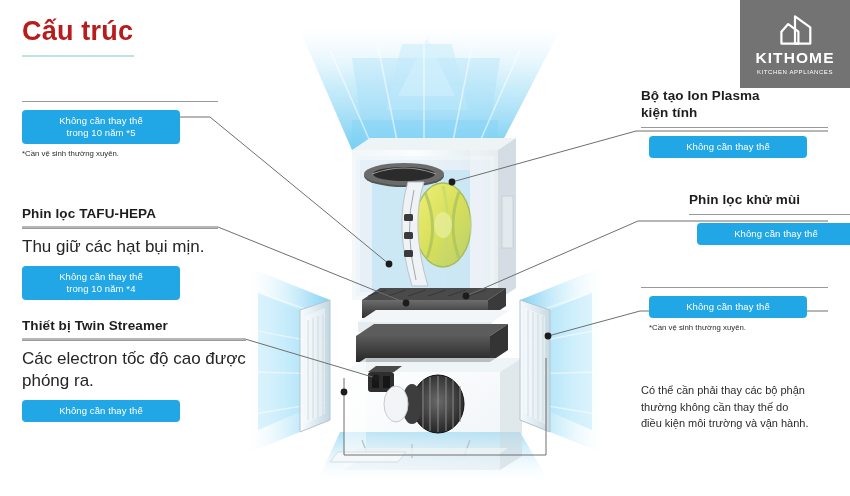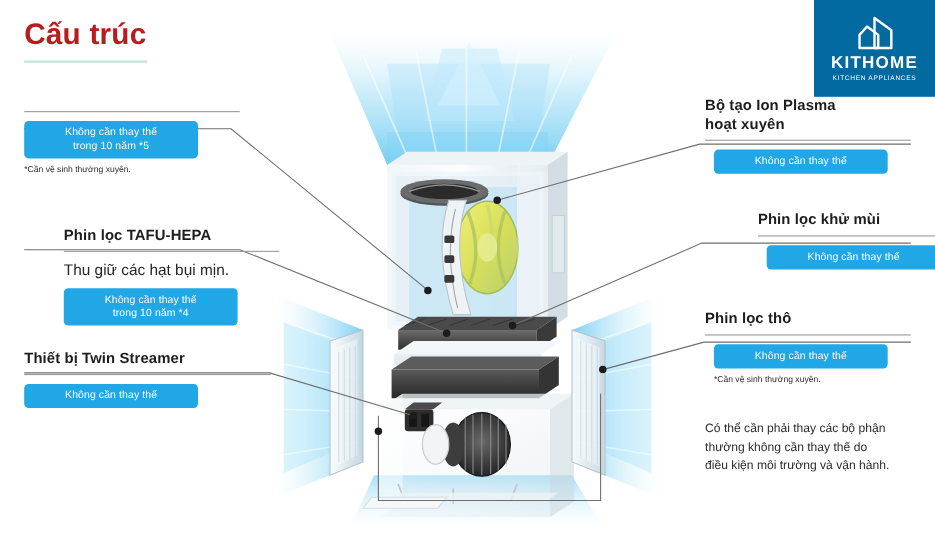--- a/index.html
+++ b/index.html
@@ -8,21 +8,21 @@
     background:#ffffff;
     font-family:"Liberation Sans", sans-serif;
     overflow:hidden;
     position:relative;
   }
   .stage{position:absolute;left:0;top:0;width:850px;height:496px;overflow:hidden;background:#fff;}
 
   
   .logo{
     position:absolute;right:0;top:0;width:110px;height:88px;
-    background:#0369a1;
+    background:#737373;
     display:flex;flex-direction:column;align-items:center;justify-content:center;
   }
   .logo-mark{width:38px;height:34px;margin-bottom:3px;}
   .logo-name{
     color:#fff;font-weight:bold;font-size:15.5px;letter-spacing:1.1px;line-height:1;
   }
   .logo-sub{
     color:#fff;font-size:6px;letter-spacing:.6px;margin-top:3px;line-height:1;
   }
 
@@ -38,21 +38,21 @@
 
   
   .callout{position:absolute;}
   .callout h3{
     margin:0;padding:0;
     font-size:13.5px;font-weight:bold;color:#1d1d1d;line-height:1.25;
     letter-spacing:.1px;
   }
   .head-rule{height:1px;background:#9a9a9a;margin-top:5px;}
   .desc{
-    font-size:14px;color:#252525;margin-top:7px;line-height:1.3;
+    font-size:17px;color:#252525;margin-top:7px;line-height:1.3;
   }
   .pill{
     display:inline-block;
     background:#22a7e6;color:#ffffff;
     border-radius:4px;
     font-size:9.5px;line-height:1.25;
     text-align:center;
     padding:5px 10px;
     margin-top:8px;
     white-space:pre-line;
@@ -323,49 +323,49 @@
   <div class="page-title">Cấu trúc</div>
   <div class="title-rule"></div>
 
   <div class="callout" style="left:22px;top:96px;width:196px;">
     <div class="head-rule"></div>
     <div class="pill wide">Không cần thay thế
 trong 10 năm *5</div>
     <div class="note">*Cần vệ sinh thường xuyên.</div>
   </div>
 
-  <div class="callout" style="left:22px;top:206px;width:196px;margin-left:36px;">
+  <div class="callout" style="left:22px;top:206px;width:196px;">
     <h3>Phin lọc TAFU-HEPA</h3>
     <div class="head-rule"></div>
     <div class="desc">Thu giữ các hạt bụi mịn.</div>
     <div class="pill wide">Không cần thay thế
 trong 10 năm *4</div>
   </div>
 
   <div class="callout" style="left:22px;top:318px;width:224px;">
     <h3>Thiết bị Twin Streamer</h3>
     <div class="head-rule"></div>
+    <div class="desc">Các electron tốc độ cao được phóng ra.</div>
     <div class="pill wide">Không cần thay thế</div>
   </div>
 
   <div class="callout" style="left:641px;top:88px;width:187px;">
     <h3 style="white-space:pre-line;">Bộ tạo Ion Plasma
-hoạt xuyên</h3>
+kiện tính</h3>
     <div class="head-rule"></div>
     <div class="pill wide" style="margin-left:8px;">Không cần thay thế</div>
   </div>
 
   <div class="callout" style="left:641px;top:192px;width:187px;margin-left:48px;">
     <h3>Phin lọc khử mùi</h3>
     <div class="head-rule"></div>
     <div class="pill wide" style="margin-left:8px;">Không cần thay thế</div>
   </div>
 
   <div class="callout" style="left:641px;top:282px;width:187px;">
-    <h3>Phin lọc thô</h3>
     <div class="head-rule"></div>
     <div class="pill wide" style="margin-left:8px;">Không cần thay thế</div>
     <div class="note" style="margin-left:8px;">*Cần vệ sinh thường xuyên.</div>
   </div>
 
   <div class="footnote" style="left:641px;top:382px;width:200px;white-space:pre-line;">Có thể cần phải thay các bộ phận
 thường không cần thay thế do
 điều kiện môi trường và vận hành.</div>
 
 </div>

